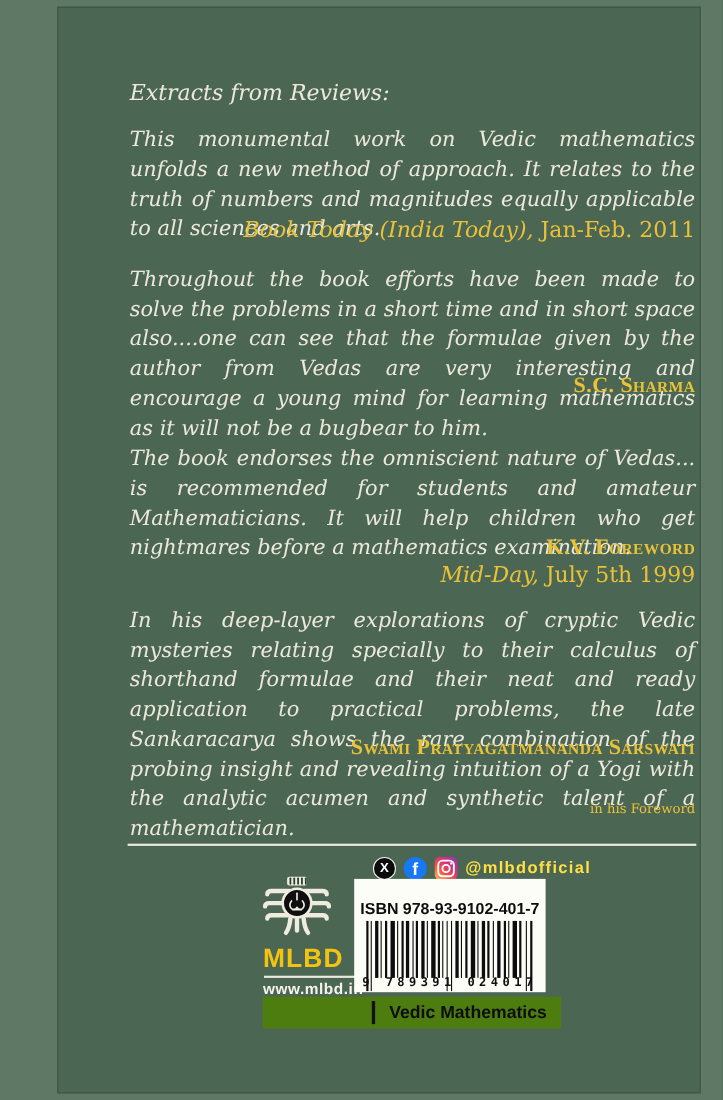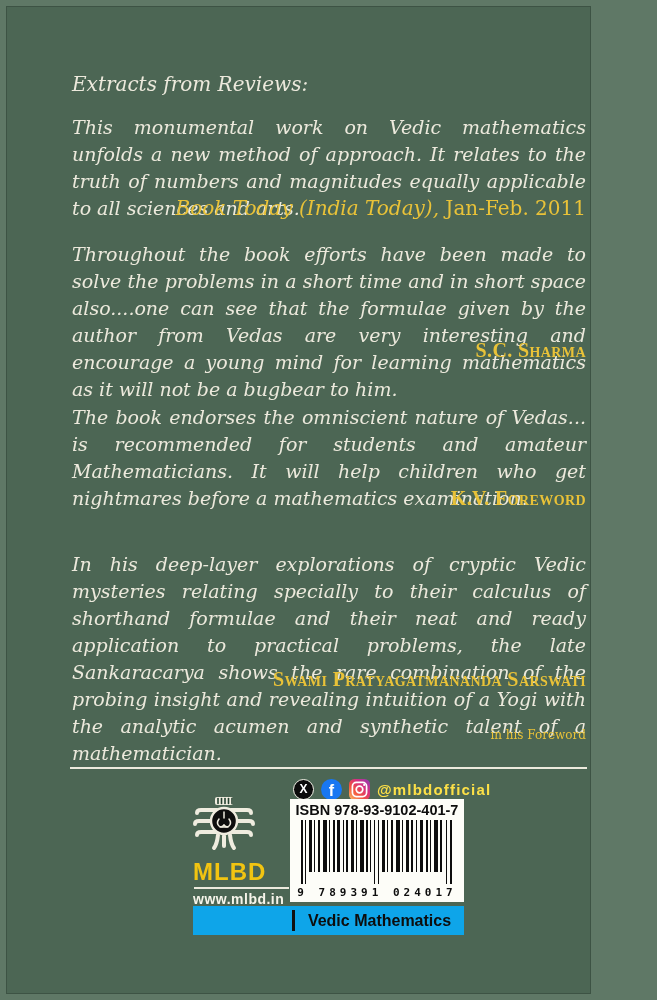--- a/index.html
+++ b/index.html
@@ -1,21 +1,21 @@
 <!DOCTYPE html>
 <html><head>
 <meta charset="utf-8">
 <style>
   html,body{margin:0;padding:0;}
   body{
     width:657px;height:1000px;position:relative;overflow:hidden;
     background:#5f7866;
     font-family:"DejaVu Serif","Liberation Serif",serif;
   }
-  .cover{position:absolute;inset:0;width:597px;height:1000px;}
+  .cover{position:absolute;inset:0;width:597px;height:1000px;margin-left:46px;}
   .panel{
     position:absolute;inset:6px;
     background:#4c6654;
     border:1px solid #3d5344;
   }
   
   .heading{
     position:absolute;left:72px;top:72px;width:514px;
     font-style:italic;font-size:20px;color:#ece9dc;
   }
@@ -75,37 +75,37 @@
     font-weight:bold;font-size:24px;letter-spacing:1px;color:#f2c411;
     margin-top:0px;line-height:24px;
   }
   .pub-rule{height:2px;background:#eceadd;width:95px;margin:3px auto 2px auto;}
   .pub-site{
     font-family:Liberation Sans, sans-serif;
     font-weight:bold;font-size:14px;color:#f6f4ea;letter-spacing:.5px;
   }
   
   .isbn{
-    position:absolute;left:290px;top:799px;width:174px;height:103px;
-    background:#fdfdf8;box-sizing:border-box;padding-top:3px;text-align:center;
+    position:absolute;left:276px;top:799px;width:174px;height:103px;
+    background:#fdfdf8;box-sizing:border-box;padding-top:20px;text-align:center;
   }
   .isbn-label{
     font-family:"Liberation Sans","DejaVu Sans",sans-serif;
     font-weight:bold;font-size:14.5px;color:#0d0d0d;letter-spacing:0px;
   }
   .barcode{display:block;margin:2px auto 0 auto;}
   .isbn-digits{
     position:absolute;left:0;right:0;bottom:3px;
     font-family:"DejaVu Sans Mono","Liberation Mono",monospace;
     font-weight:bold;font-size:11px;color:#0d0d0d;letter-spacing:4px;
   }
   
   .strip{
     position:absolute;left:193px;top:906px;width:271px;height:29px;
-    background:#0ea5e9;
+    background:#4d7c0f;
   }
   .strip-div{
     position:absolute;left:99px;top:4px;width:3px;height:21px;background:#111;
   }
   .strip-title{
     position:absolute;left:102px;right:0;top:0;bottom:0;
     display:flex;align-items:center;justify-content:center;
     font-family:"Liberation Sans","DejaVu Sans",sans-serif;
     font-weight:bold;font-size:16px;color:#0d0d0d;
   }
@@ -119,20 +119,21 @@
   <div class="heading">Extracts from Reviews:</div>
 
   <div class="quote q1">This monumental work on Vedic mathematics unfolds a new method of approach. It relates to the truth of numbers and magnitudes equally applicable to all sciences and arts.</div>
   <div class="attr a1"><span class="src-it">Book Today (India Today),</span><span> Jan-Feb. 2011</span></div>
 
   <div class="quote q2">Throughout the book efforts have been made to solve the problems in a short time and in short space also....one can see that the formulae given by the author from Vedas are very interesting and encourage a young mind for learning mathematics as it will not be a bugbear to him.</div>
   <div class="attr attr-name n2">S.C. Sharma</div>
 
   <div class="quote q3">The book endorses the omniscient nature of Vedas... is recommended for students and amateur Mathematicians. It will help children who get nightmares before a mathematics examination.</div>
   <div class="attr attr-name n3">K.V. Foreword</div>
+  <div class="attr s3"><span class="src-it">Mid-Day,</span><span> July 5th 1999</span></div>
 
   <div class="quote q4">In his deep-layer explorations of cryptic Vedic mysteries relating specially to their calculus of shorthand formulae and their neat and ready application to practical problems, the late Sankaracarya shows the rare combination of the probing insight and revealing intuition of a Yogi with the analytic acumen and synthetic talent of a mathematician.</div>
   <div class="attr attr-name n4">Swami Pratyagatmananda Sarswati</div>
   <div class="attr s4">in his Foreword</div>
 
   <div class="divider"></div>
 
   <div class="social">
     <span class="icn icn-x">X</span>
     <span class="icn icn-fb">f</span>

